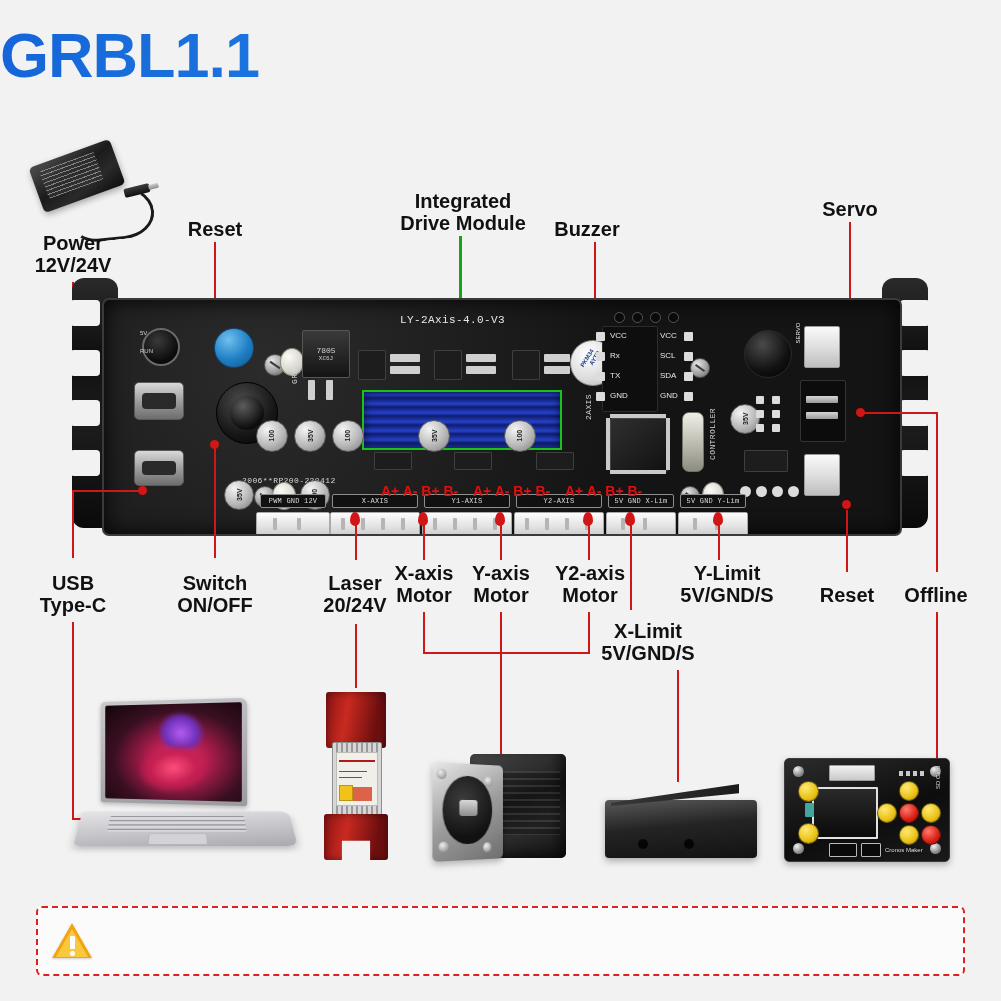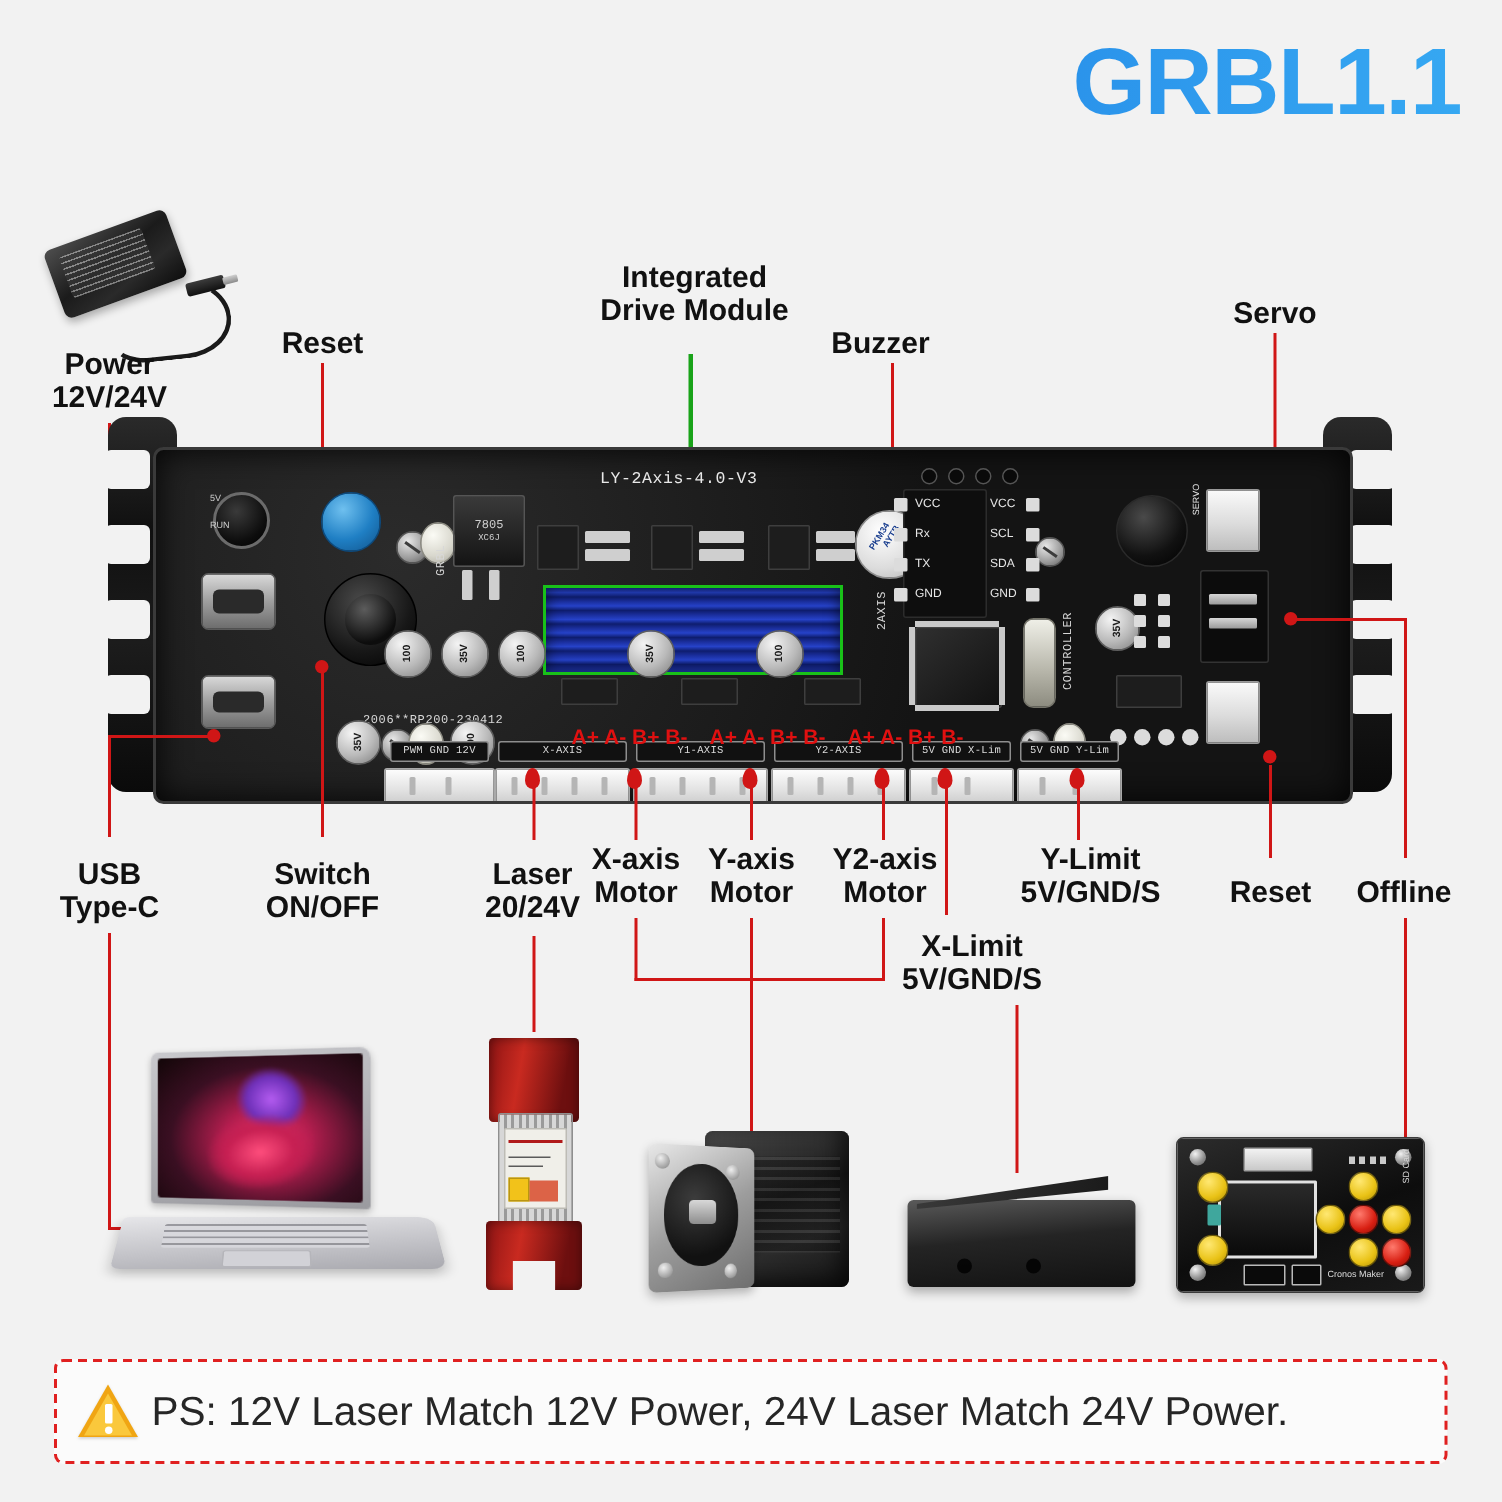--- a/index.html
+++ b/index.html
@@ -8,21 +8,21 @@
     background:#f2f2f2;
     font-family:"Liberation Sans", sans-serif;
     overflow:hidden;
     position:relative;
   }
   #stage{position:absolute;left:0;top:0;width:1001px;height:1001px;}
   .abs{position:absolute;}
 
   
   #title{
-    left:0;top:22px;width:974px;text-align:right;
+    left:0;top:22px;width:974px;text-align:left;
     font-size:63px;font-weight:bold;letter-spacing:-1px;
     background:linear-gradient(95deg,#1565d8 0%,#1f7ee3 45%,#36a8f2 100%);
     -webkit-background-clip:text;background-clip:text;
     color:transparent;-webkit-text-fill-color:transparent;
     line-height:1.05;
   }
   #subtitle{
     left:0;top:98px;width:1001px;text-align:center;
     font-size:27px;color:#1b1b1b;letter-spacing:.3px;
   }
@@ -391,21 +391,21 @@
     <div>12V/24V</div>
   </div>
   <div class="abs ln v" style="left:72px;top:282px;height:98px;"></div>
   <div class="abs ln h" style="left:72px;top:380px;width:72px;"></div>
   <div class="abs dot" style="left:136px;top:376px;"></div>
 
   <div class="abs lbl" style="left:160px;top:218px;width:110px;">Reset</div>
   <div class="abs ln v" style="left:214px;top:242px;height:80px;"></div>
   <div class="abs dot" style="left:210px;top:318px;"></div>
 
-  <div class="abs lbl" style="left:378px;top:174px;width:170px;text-align:center;">
+  <div class="abs lbl" style="left:378px;top:190px;width:170px;text-align:center;">
     <div>Integrated</div>
     <div>Drive Module</div>
   </div>
   <div class="abs ln green" style="left:459px;top:236px;height:120px;"></div>
 
   <div class="abs lbl" style="left:532px;top:218px;width:110px;">Buzzer</div>
   <div class="abs ln v" style="left:594px;top:242px;height:78px;"></div>
   <div class="abs dot" style="left:590px;top:316px;"></div>
 
   <div class="abs lbl" style="left:798px;top:198px;width:104px;">Servo</div>
@@ -755,16 +755,15 @@
     </div>
   </div>
 
   <div class="abs" id="banner">
     <div id="warn-icon">
       <div class="tri"></div>
         <div class="tri2"></div>
       <div class="bang"></div>
         <div class="bangdot"></div>
     </div>
-    <div id="banner-text">PS: 12V Laser Match 12V Power, 24V Laser Match 24V Power.</div>
   </div>
 
 </div>
 
 </body></html>

